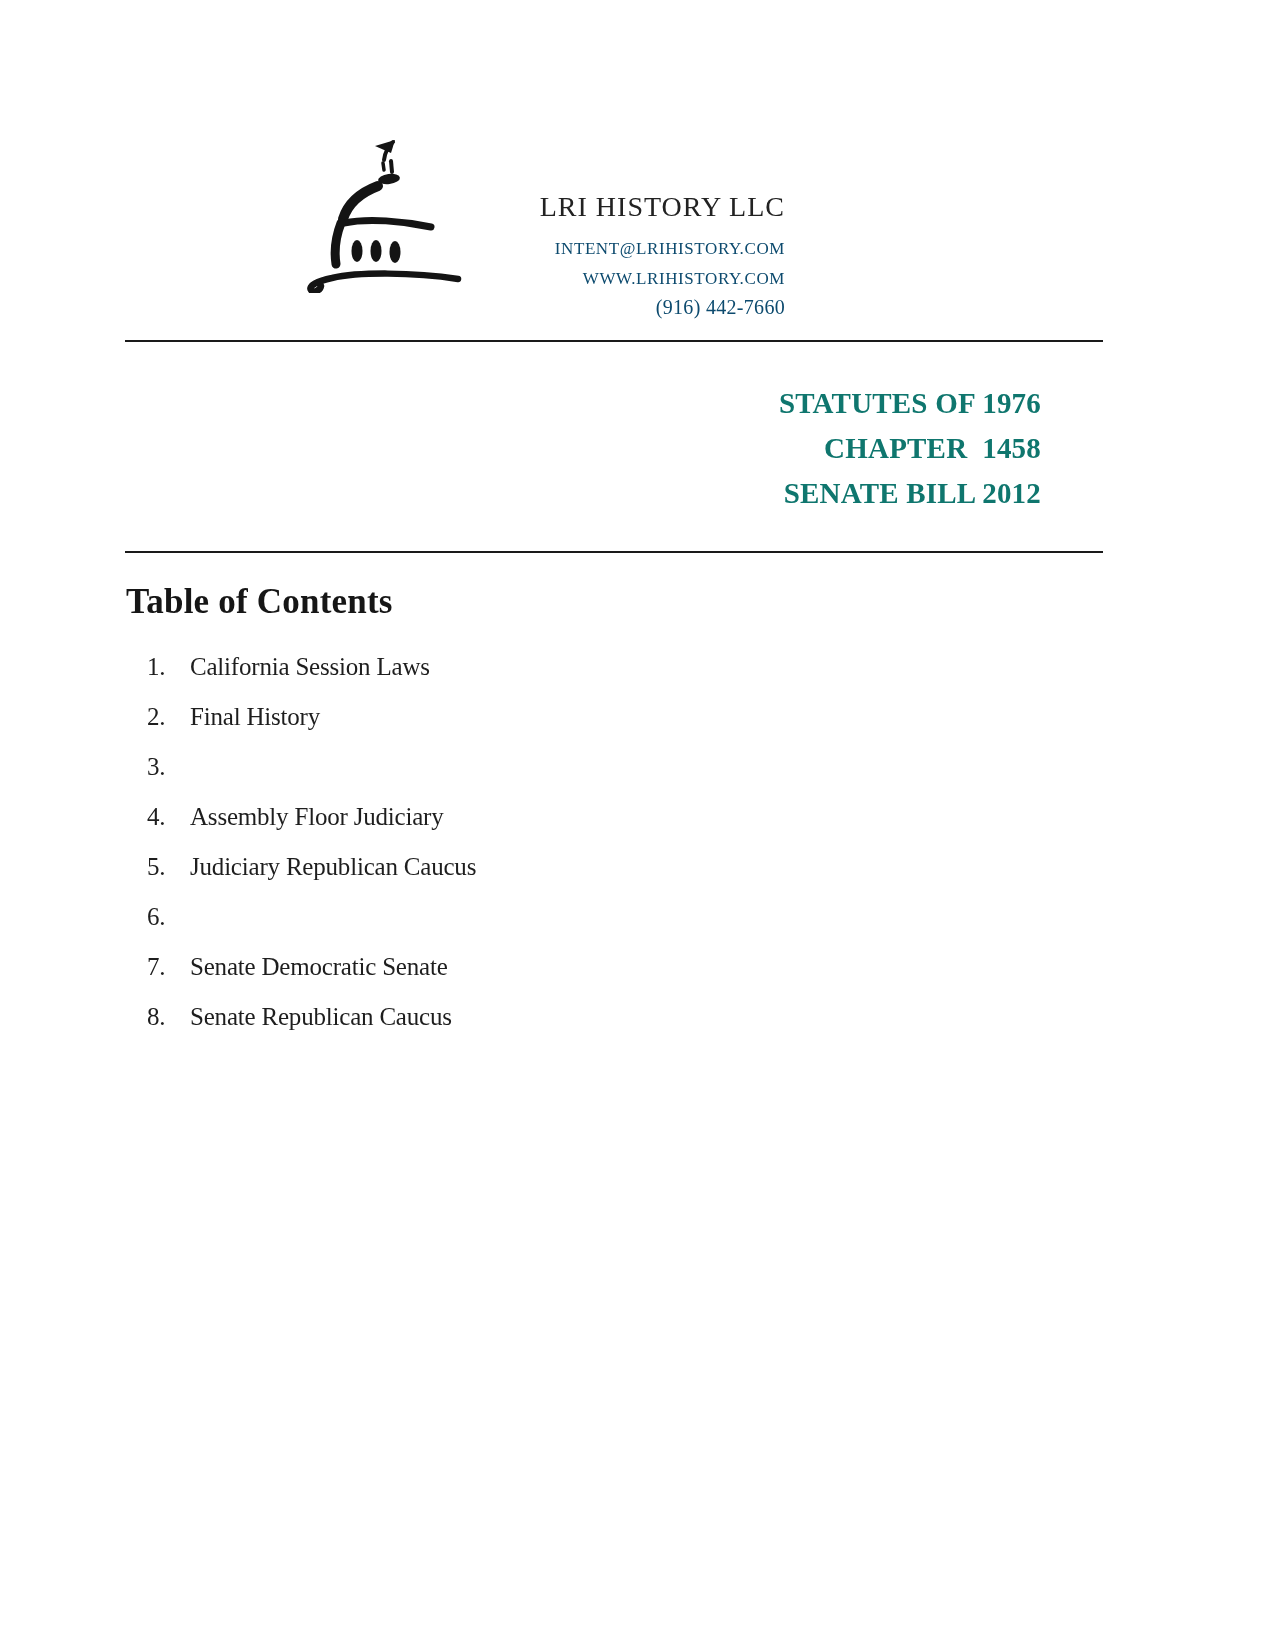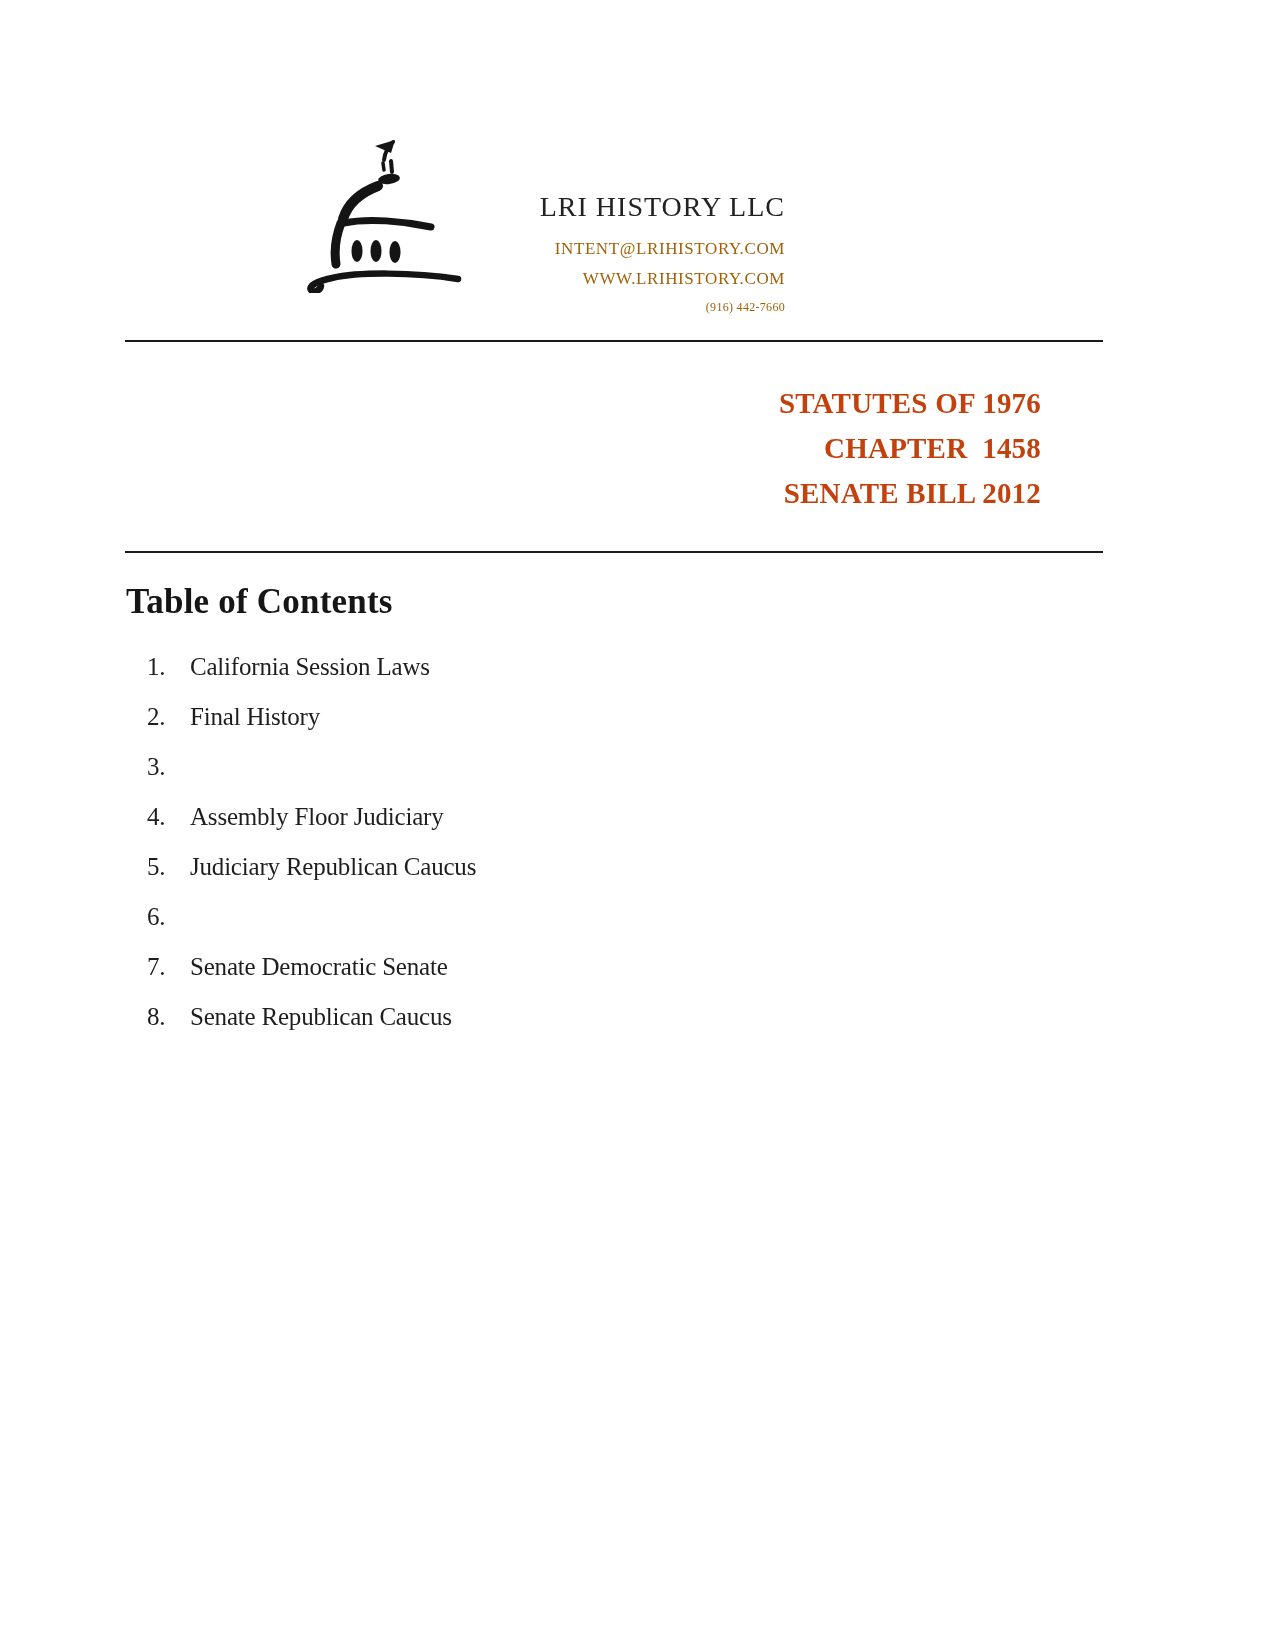--- a/index.html
+++ b/index.html
@@ -39,26 +39,26 @@
     font-size: 28px;
     line-height: 32px;
     letter-spacing: 1px;
     color: #222222;
     white-space: nowrap;
   }
   .contact-line {
     font-size: 17px;
     line-height: 17px;
     letter-spacing: 0.6px;
-    color: #a16207;
+    color: #0c4a6e;
     white-space: nowrap;
   }
   .contact-email   { margin-top: 17px; }
   .contact-website { margin-top: 13px; }
-  .contact-phone   { margin-top: 12px; font-size: 12px; letter-spacing: 0.3px; }
+  .contact-phone   { margin-top: 12px; font-size: 20px; letter-spacing: 0.3px; }
 
   
   .rule {
     position: absolute;
     left: 125px;
     width: 978px;
     height: 2px;
     background: #1a1a1a;
   }
   .rule-top    { top: 340px; }
@@ -68,21 +68,21 @@
   .reference-block {
     position: absolute;
     right: 235px;
     top: 381px;
     text-align: right;
   }
   .reference-line {
     font-size: 29px;
     line-height: 45px;
     font-weight: bold;
-    color: #c2410c;
+    color: #0f766e;
     white-space: pre;
     letter-spacing: 0.2px;
   }
 
   
   .toc-heading {
     position: absolute;
     left: 126px;
     top: 584px;
     font-size: 35px;

